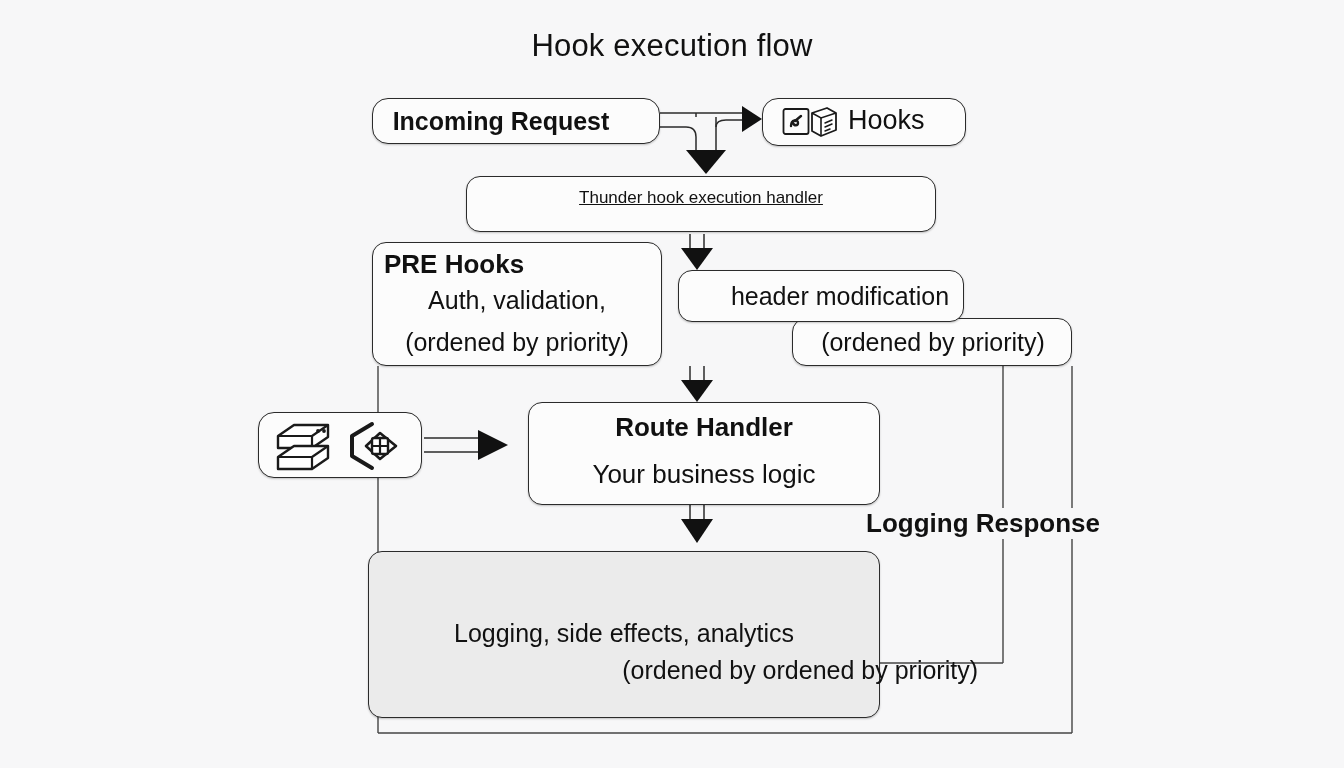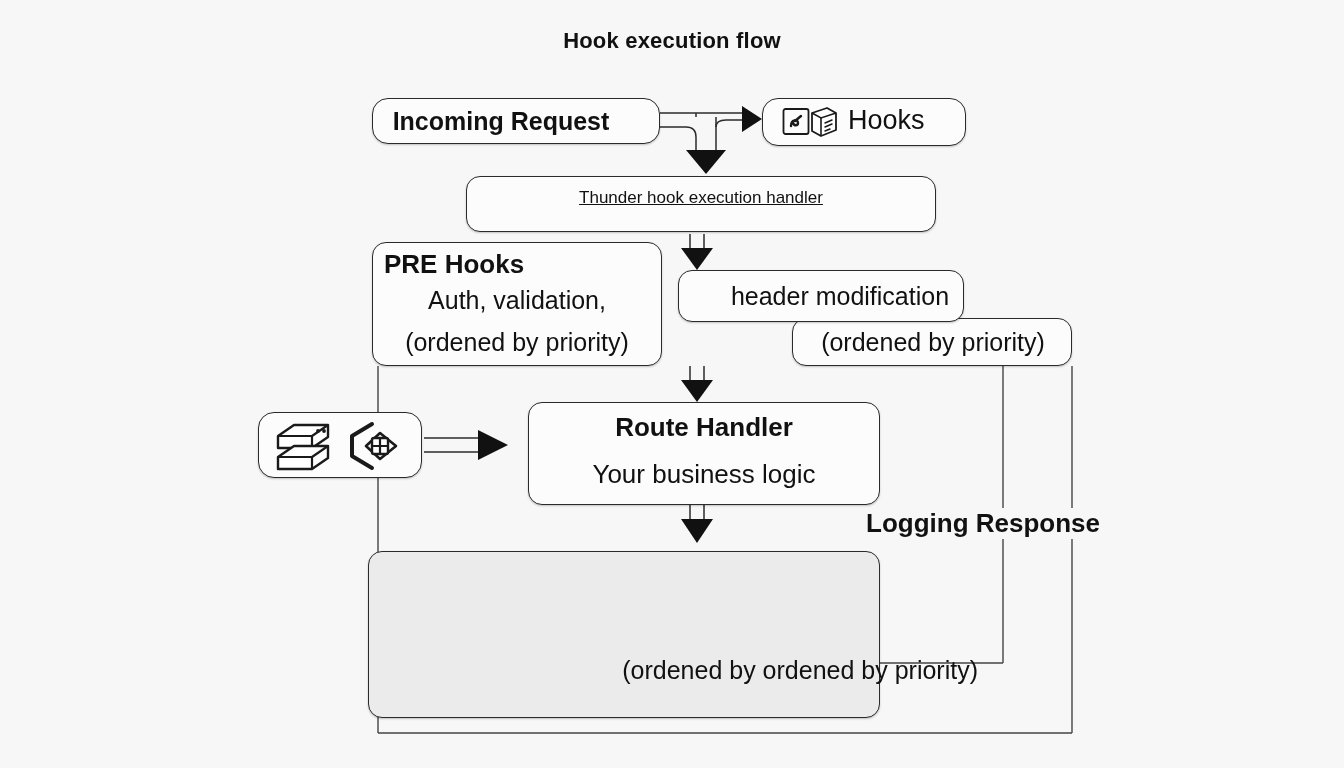--- a/index.html
+++ b/index.html
@@ -18,21 +18,21 @@
     border:1.6px solid #2b2b2b;
     border-radius:14px;
     background:#fcfcfc;
     box-shadow:0 1px 2px rgba(0,0,0,.22);
   }
   .node-box.grey{background:#ebebeb;}
   .node-box.pill{border-radius:16px;}
 
   .txt{position:absolute;color:#111;white-space:pre;}
   .t-title{
-    font-size:22px;font-weight:bold;letter-spacing:.2px;
+    font-size:31px;font-weight:normal;letter-spacing:.2px;
   }
   .t-bold{font-weight:bold;}
   .t-reg{font-weight:normal;}
 
   .lbl-halo{
     background:#f7f7f8;
     padding:0 4px;
   }
 
   .icon-svg{position:absolute;}
@@ -144,17 +144,18 @@
     <path d="M20,26 L34,13 L50,26 L34,39 z" fill="#fff" stroke="#1a1a1a" stroke-width="2.6" stroke-linejoin="round"></path>
     <rect x="26" y="18" width="16" height="16" rx="2" fill="#fff" stroke="#1a1a1a" stroke-width="2.4"></rect>
     <path d="M26,26 L42,26 M34,18 L34,34" stroke="#1a1a1a" stroke-width="2.2"></path>
   </svg>
 
   <div class="node-box" style="left:528px;top:402px;width:352px;height:103px;"></div>
   <div class="txt t-bold" style="left:528px;top:412px;width:352px;text-align:center;font-size:26px;">Route Handler</div>
   <div class="txt t-reg" style="left:528px;top:459px;width:352px;text-align:center;font-size:26px;">Your business logic</div>
 
   <div class="node-box grey" style="left:368px;top:551px;width:512px;height:167px;"></div>
+  <div class="txt t-reg" style="left:368px;top:619px;width:512px;text-align:center;font-size:25px;">Logging, side effects, analytics</div>
   <div class="txt t-reg" style="left:368px;top:656px;width:610px;text-align:right;font-size:25px;">(ordened by ordened by priority)</div>
 
   <div class="txt t-bold lbl-halo" style="left:862px;top:508px;font-size:26px;">Logging Response</div>
 
 </div>
 
 </body></html>

